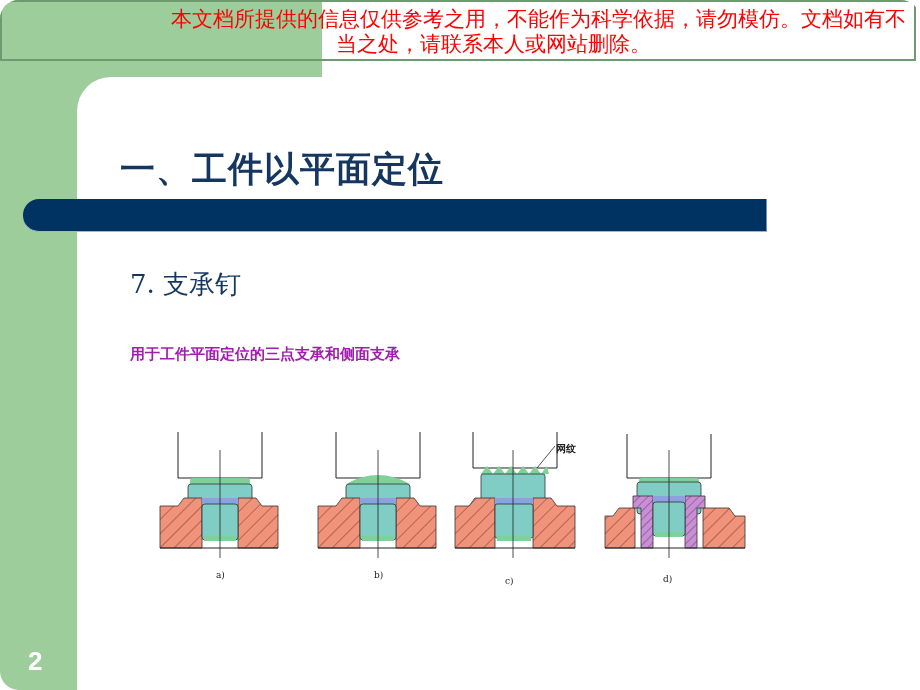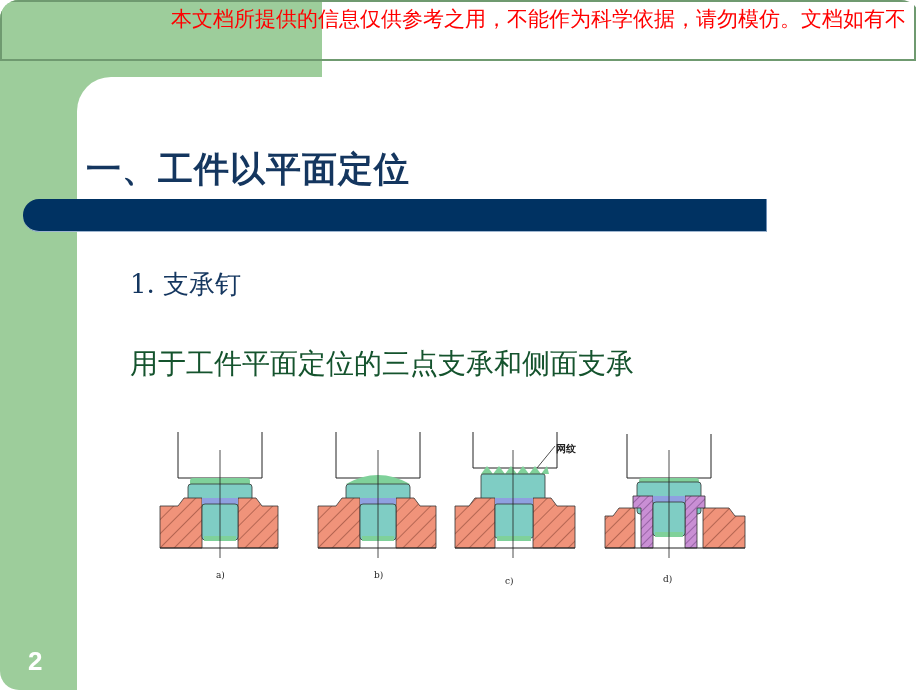--- a/index.html
+++ b/index.html
@@ -60,21 +60,21 @@
     }
     .notice-text {
       position: relative;
       z-index: 2;
     }
     .notice-text span { display: block; }
     .notice-line2 { padding-right: 255px; }
 
     .title {
       position: absolute;
-      left: 86px; top: 146px;
+      left: 120px; top: 146px;
       font-size: 35px;
       font-weight: bold;
       color: #14365f;
       font-family: "DejaVu Sans", sans-serif;
       letter-spacing: 1px;
     }
     .title-bar {
       position: absolute;
       left: 23px; top: 199px;
       width: 743px; height: 32px;
@@ -86,23 +86,23 @@
     .subhead {
       position: absolute;
       left: 130px; top: 267px;
       font-size: 26px;
       color: #14365f;
       font-family: "DejaVu Serif", serif;
     }
     .desc {
       position: absolute;
       left: 130px; top: 345px;
-      font-size: 28px;
-      font-weight: normal;
-      color: #14532d;
+      font-size: 15px;
+      font-weight: bold;
+      color: #a21caf;
       font-family: "DejaVu Sans", sans-serif;
     }
     .figure {
       position: absolute;
       left: 150px; top: 420px;
       width: 610px; height: 170px;
     }
     .figure svg { display: block; }
     .page-number {
       position: absolute;
@@ -118,27 +118,28 @@
 
 <div class="slide">
   <div class="green-col"></div>
   <div class="green-top"></div>
   <div class="white-panel"></div>
 
   <div class="notice-right-bg"></div>
   <div class="notice">
     <div class="notice-text">
       <span>本文档所提供的信息仅供参考之用，不能作为科学依据，请勿模仿。文档如有不</span>
+      <span class="notice-line2">当之处，请联系本人或网站删除。</span>
     </div>
   </div>
 
   <div class="title">一、工件以平面定位</div>
   <div class="title-bar"></div>
 
-  <div class="subhead">1. 支承钉</div>
+  <div class="subhead">7. 支承钉</div>
   <div class="desc">用于工件平面定位的三点支承和侧面支承</div>
 
   <div class="figure">
     <svg width="610" height="170" viewBox="0 0 610 170" xmlns="http://www.w3.org/2000/svg">
       <defs>
         <pattern id="hatch" width="10" height="10" patternUnits="userSpaceOnUse" patternTransform="rotate(45)">
           <rect width="10" height="10" fill="#f0937a"></rect>
           <line x1="0" y1="0" x2="0" y2="10" stroke="#7a3a2a" stroke-width="1"></line>
         </pattern>
         <pattern id="hatchP" width="6" height="6" patternUnits="userSpaceOnUse" patternTransform="rotate(45)">

